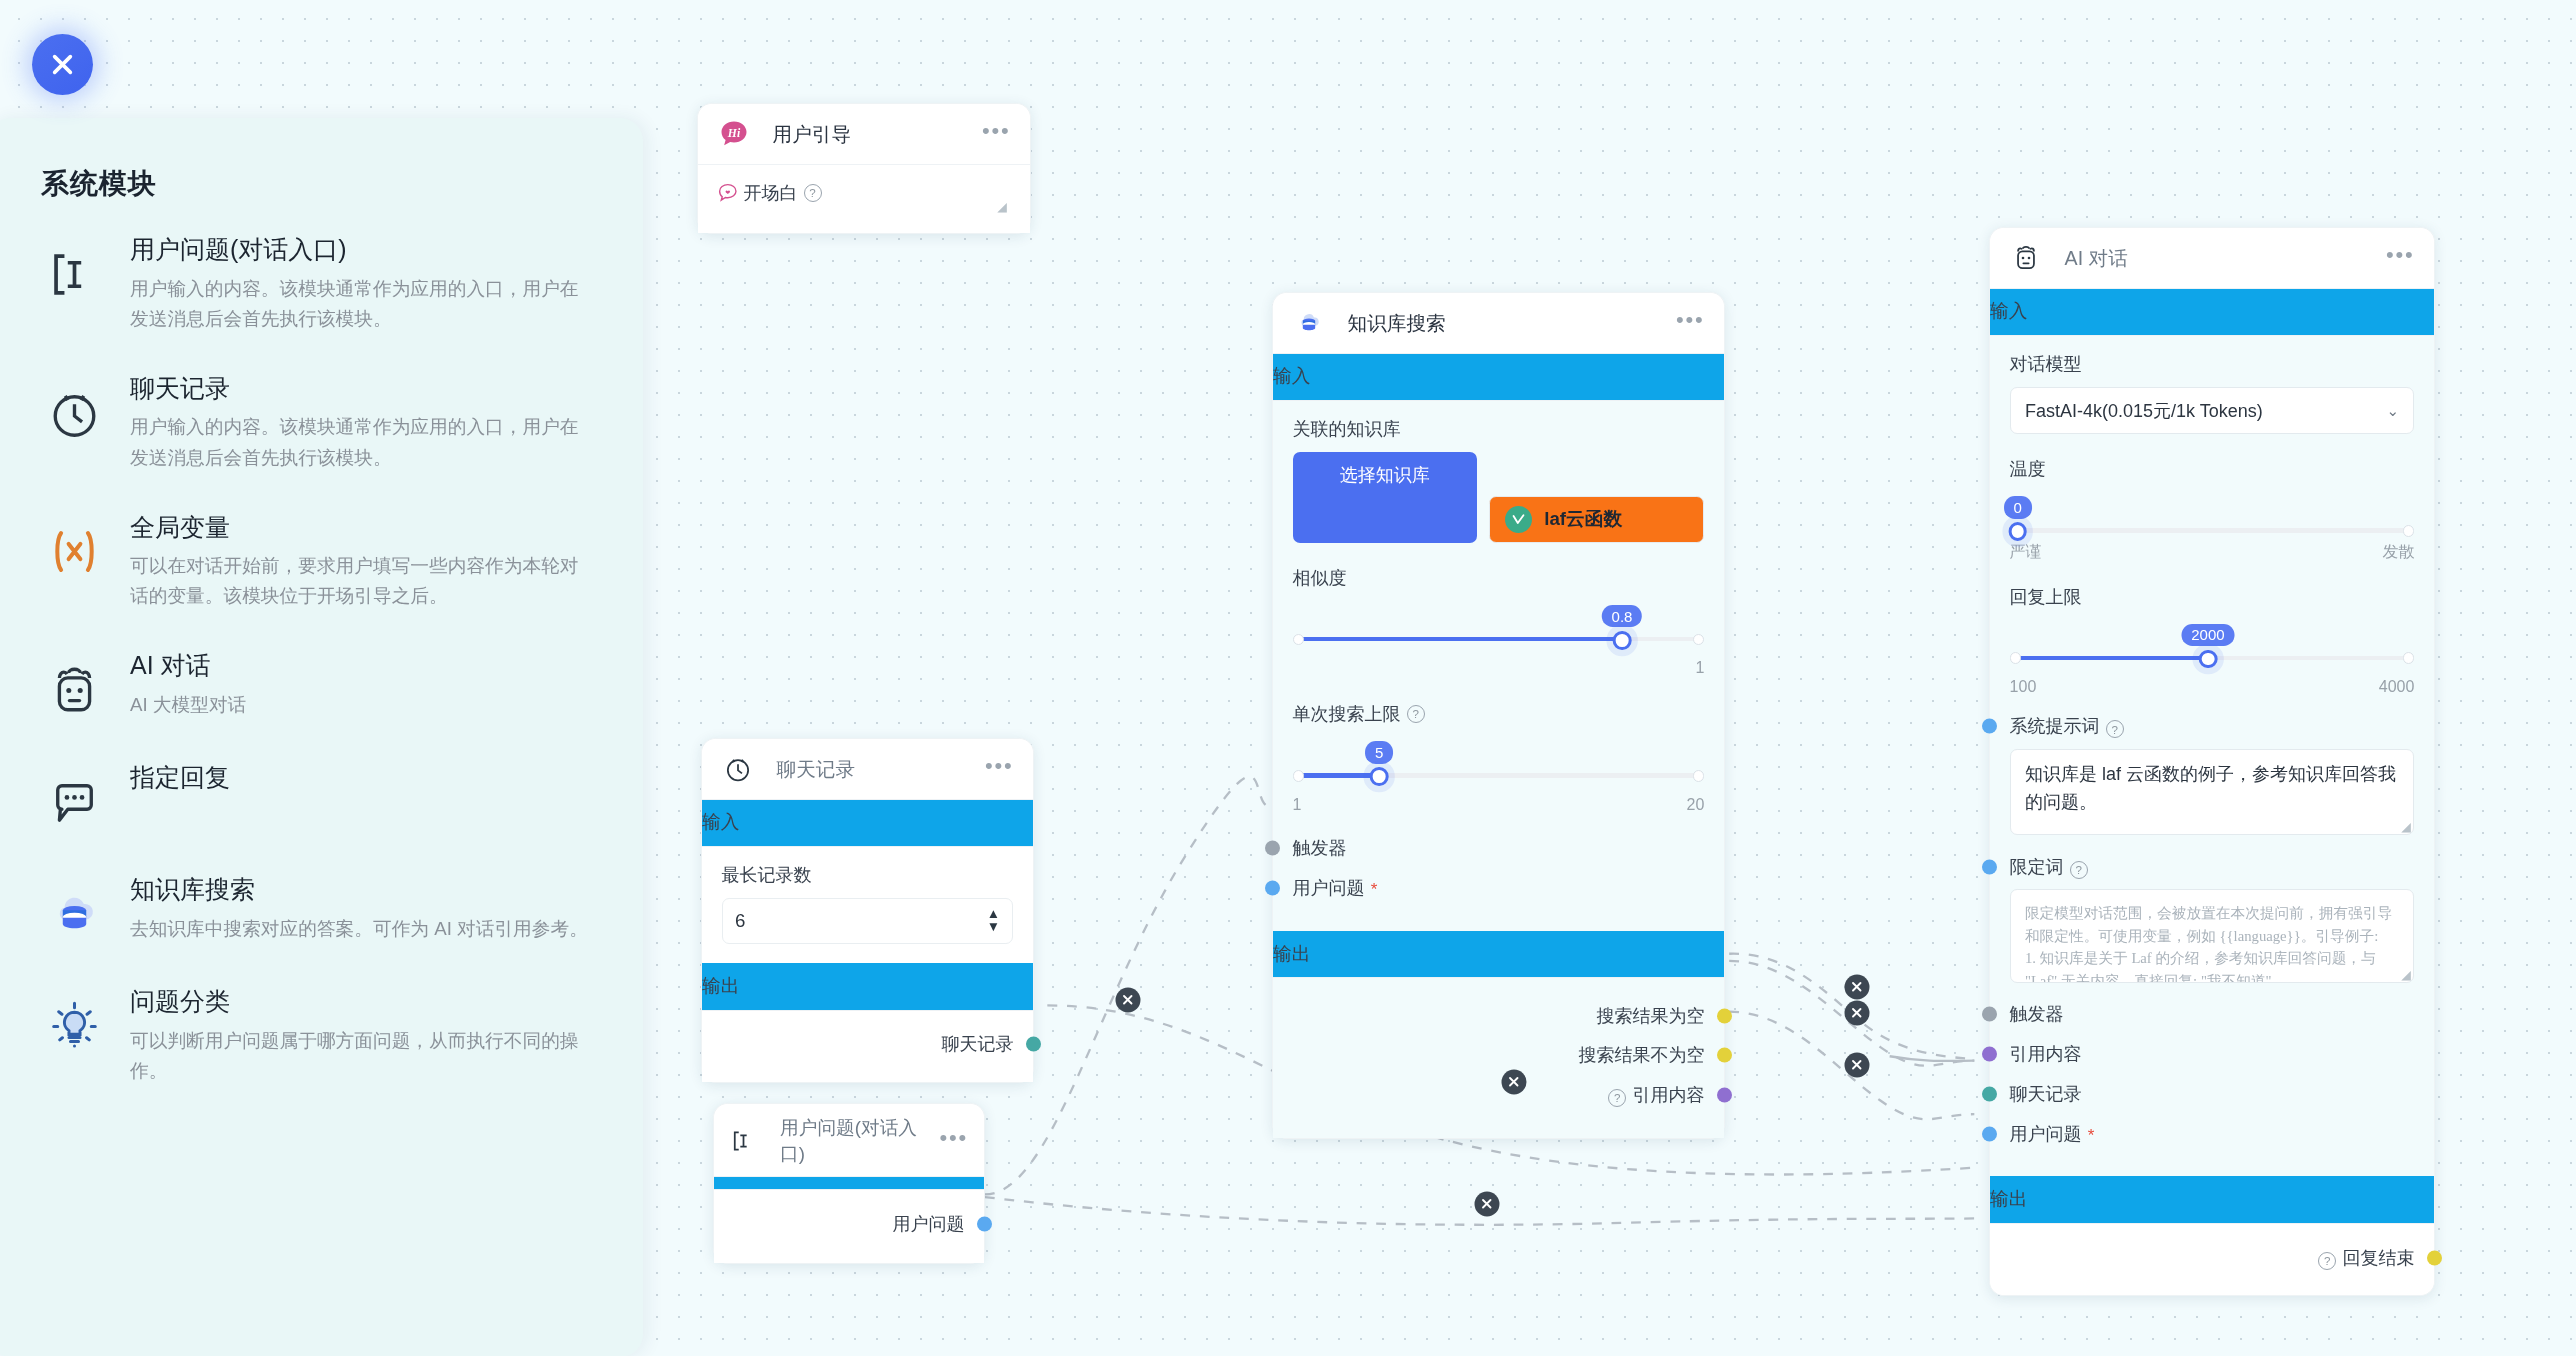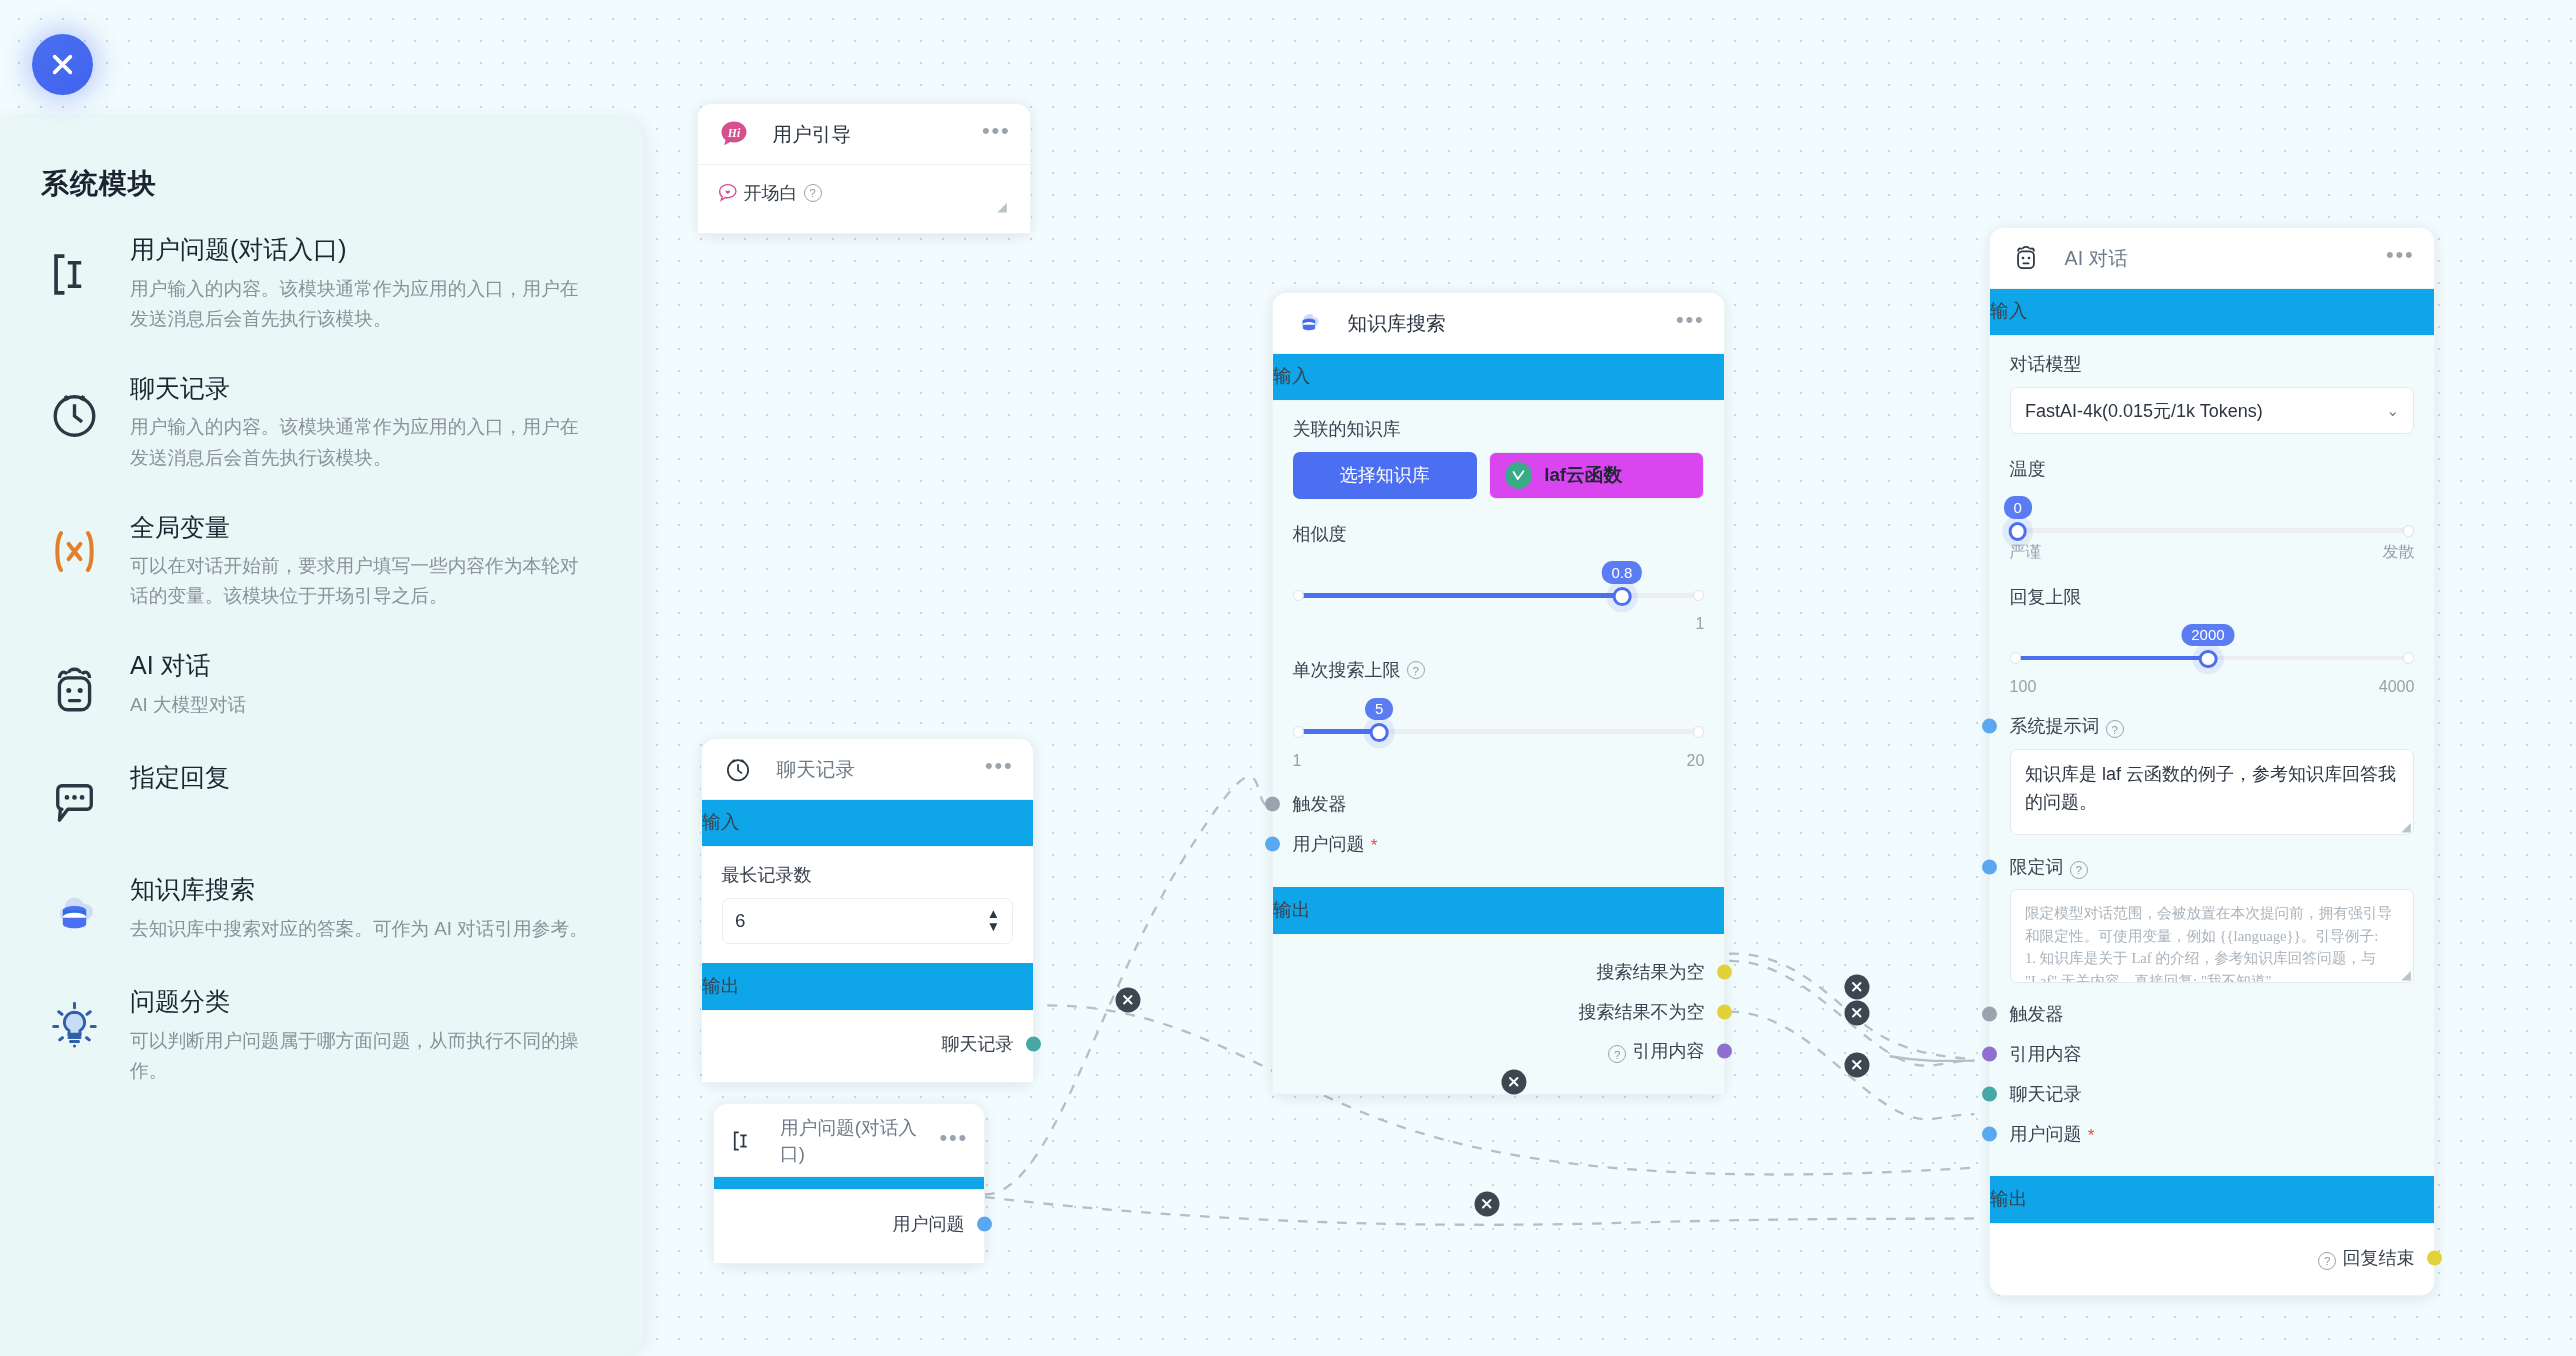--- a/index.html
+++ b/index.html
@@ -132,22 +132,22 @@
   .arrows { display: flex; flex-direction: column; gap: 2.7px; color: #2b3742; line-height: .8; font-size: 13.4px; }
   .arrows span { cursor: pointer; }
 
   
   .kb-row { display: flex; gap: 12.5px; }
   .kb-select-btn {
     background: #4b6ff0; color: #fff; font-size: 18px; border-radius: 7.1px;
     padding: 11.6px 0; text-align: center; flex: 1; cursor: pointer;
   }
   .kb-chip {
-    flex: 1; border: 0.9px solid #e6ebef; border-radius: 7.1px; background: #d946ef;
-    display: flex; align-items: center; gap: 12.5px; padding: 9px 14.3px; cursor: pointer;
+    flex: 1; border: 0.9px solid #e6ebef; border-radius: 7.1px; background: #f97316;
+    display: flex; align-items: center; gap: 12.5px; padding: 9px 14.3px; cursor: pointer; margin-top: 44px;
   }
   .kb-chip .laf-ico { width: 27px; height: 27px; border-radius: 50%; background: #3aab89; display:flex;align-items:center;justify-content:center; }
   .kb-chip .laf-ico svg { width:17px;height:17px; }
   .kb-chip-name { font-size: 18.7px; font-weight: bold; color: #1e2733; }
 
   
   .io-row { display: flex; align-items: center; position: relative; height: 30px; margin: 9.8px 0; }
   .io-row.out { justify-content: flex-end; }
   .io-label { font-size: 18px; color: #39424e; display:flex; align-items:flex-end; gap:6.2px;}
   .handle {

